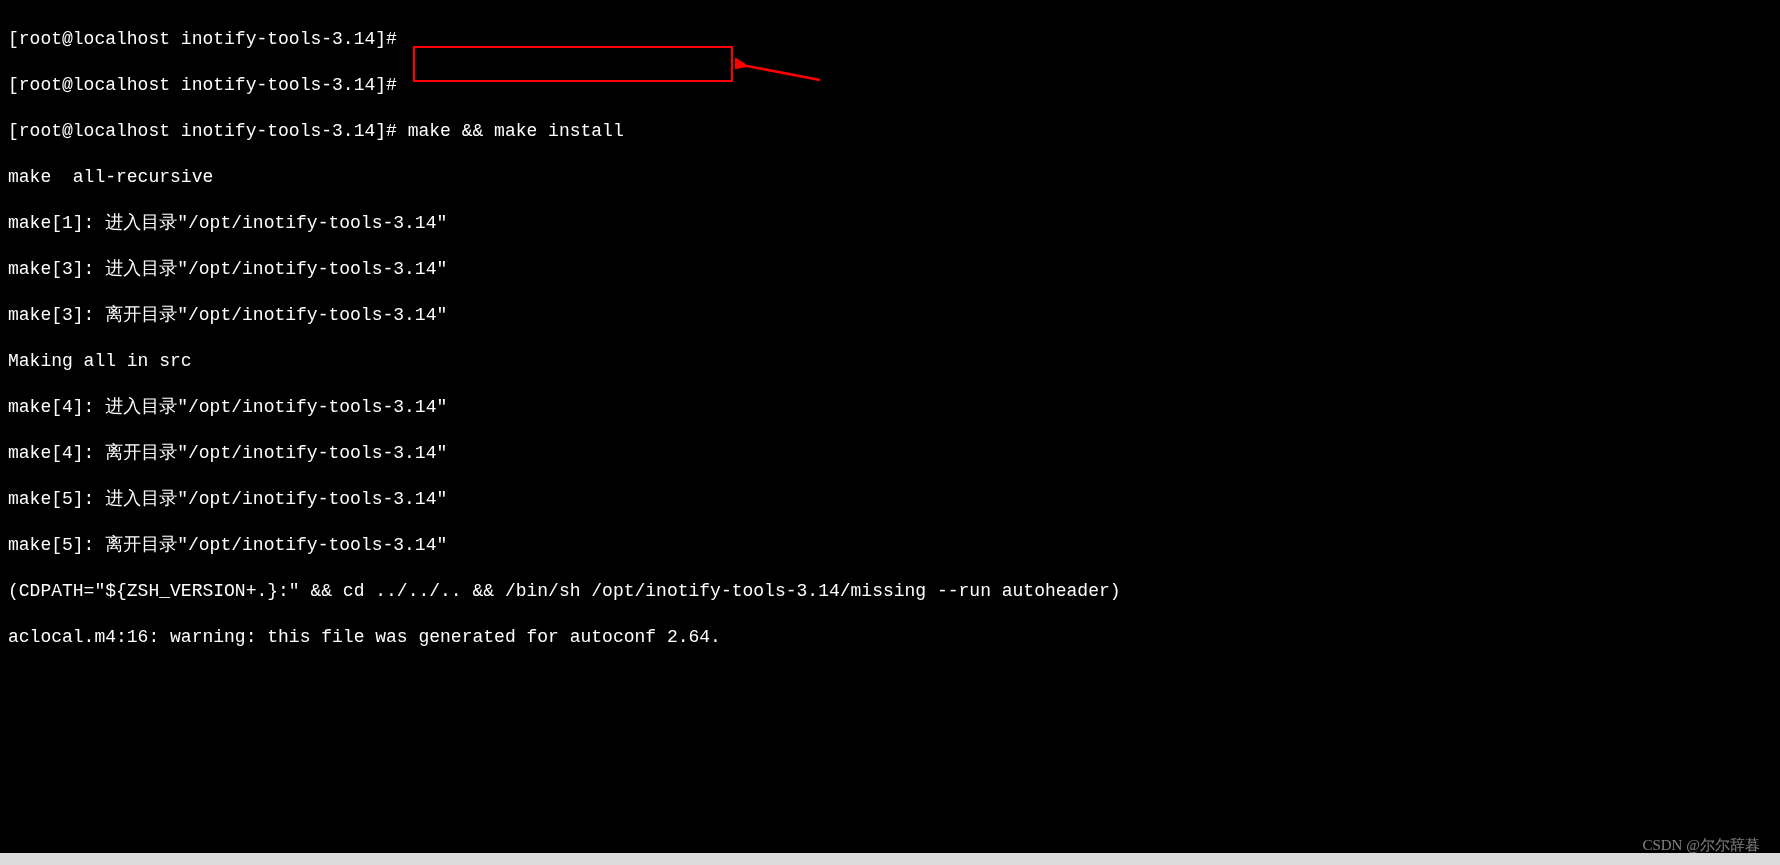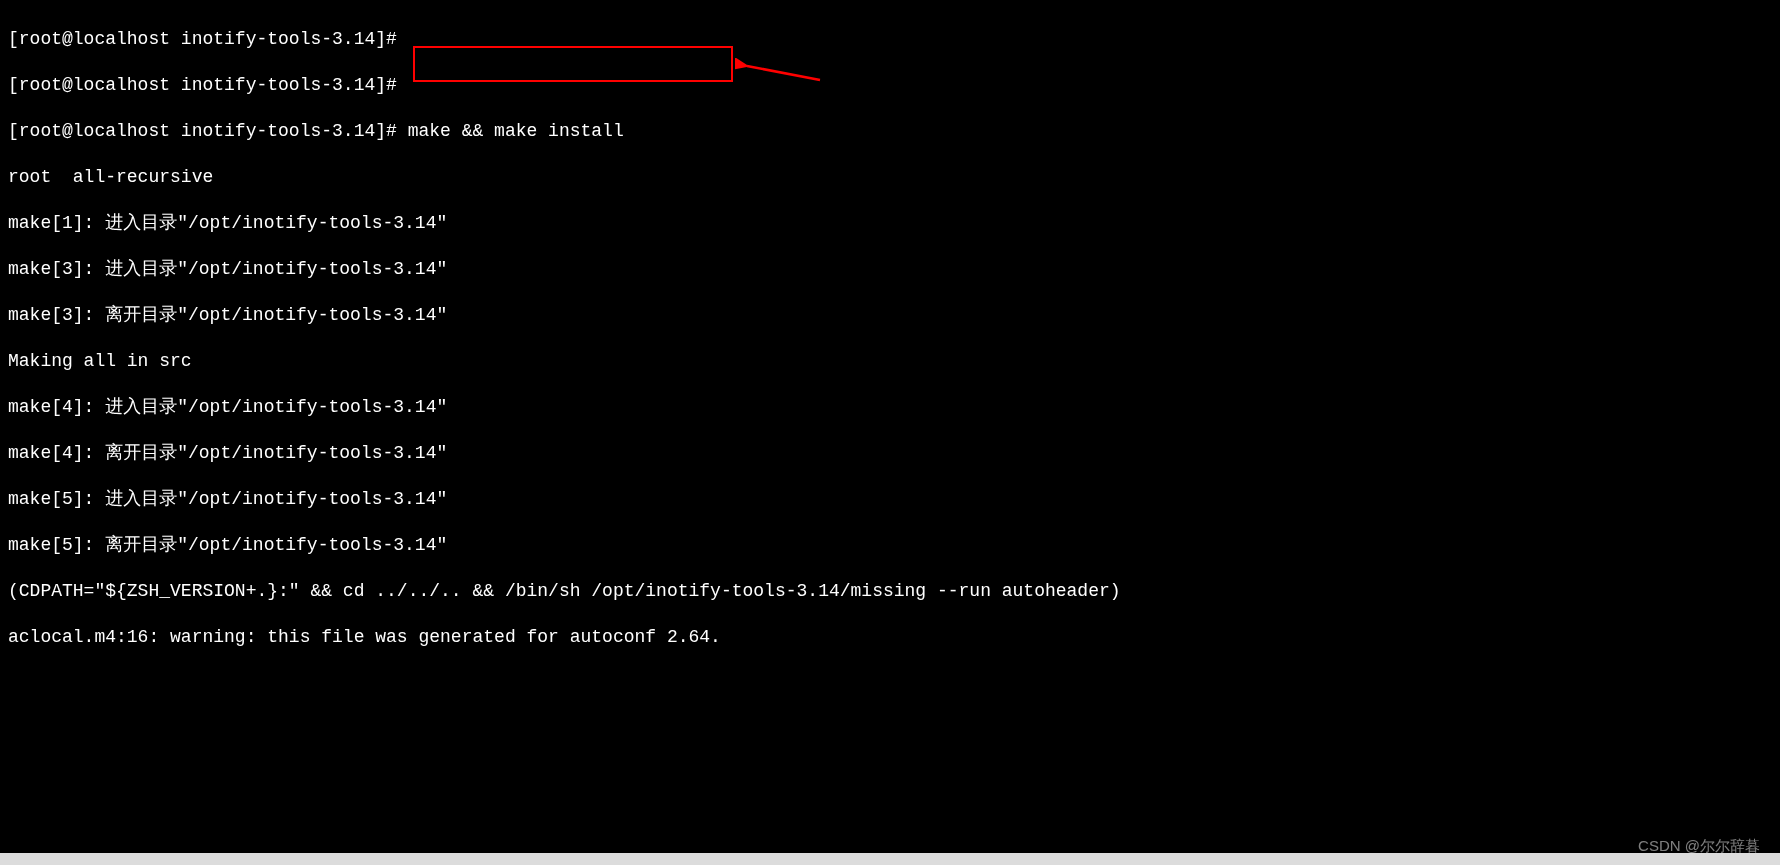--- a/index.html
+++ b/index.html
@@ -39,40 +39,40 @@
       position: absolute;
       top: 58px;
       left: 735px;
       pointer-events: none;
     }
     .watermark {
       position: absolute;
       bottom: 8px;
       right: 20px;
       color: rgba(230, 230, 230, 0.55);
-      font-family: Liberation Sans, sans-serif;
+      font-family: Liberation Serif, serif;
       font-size: 15px;
     }
     .taskbar {
       position: absolute;
       bottom: 0;
       left: 0;
       right: 0;
       height: 12px;
       background: #dcdcdc;
     }
   </style>
 </head>
 <body>
 
 <div class="terminal">
 <span class="line">[root@localhost inotify-tools-3.14]#</span>
 <span class="line">[root@localhost inotify-tools-3.14]#</span>
 <span class="line">[root@localhost inotify-tools-3.14]# make &amp;&amp; make install</span>
-<span class="line">root  all-recursive</span>
+<span class="line">make  all-recursive</span>
 <span class="line">make[1]: 进入目录"/opt/inotify-tools-3.14"</span>
 <span class="line">make[3]: 进入目录"/opt/inotify-tools-3.14"</span>
 <span class="line">make[3]: 离开目录"/opt/inotify-tools-3.14"</span>
 <span class="line">Making all in src</span>
 <span class="line">make[4]: 进入目录"/opt/inotify-tools-3.14"</span>
 <span class="line">make[4]: 离开目录"/opt/inotify-tools-3.14"</span>
 <span class="line">make[5]: 进入目录"/opt/inotify-tools-3.14"</span>
 <span class="line">make[5]: 离开目录"/opt/inotify-tools-3.14"</span>
 <span class="line">(CDPATH="${ZSH_VERSION+.}:" &amp;&amp; cd ../../.. &amp;&amp; /bin/sh /opt/inotify-tools-3.14/missing --run autoheader)</span>
 <span class="line">aclocal.m4:16: warning: this file was generated for autoconf 2.64.</span>

